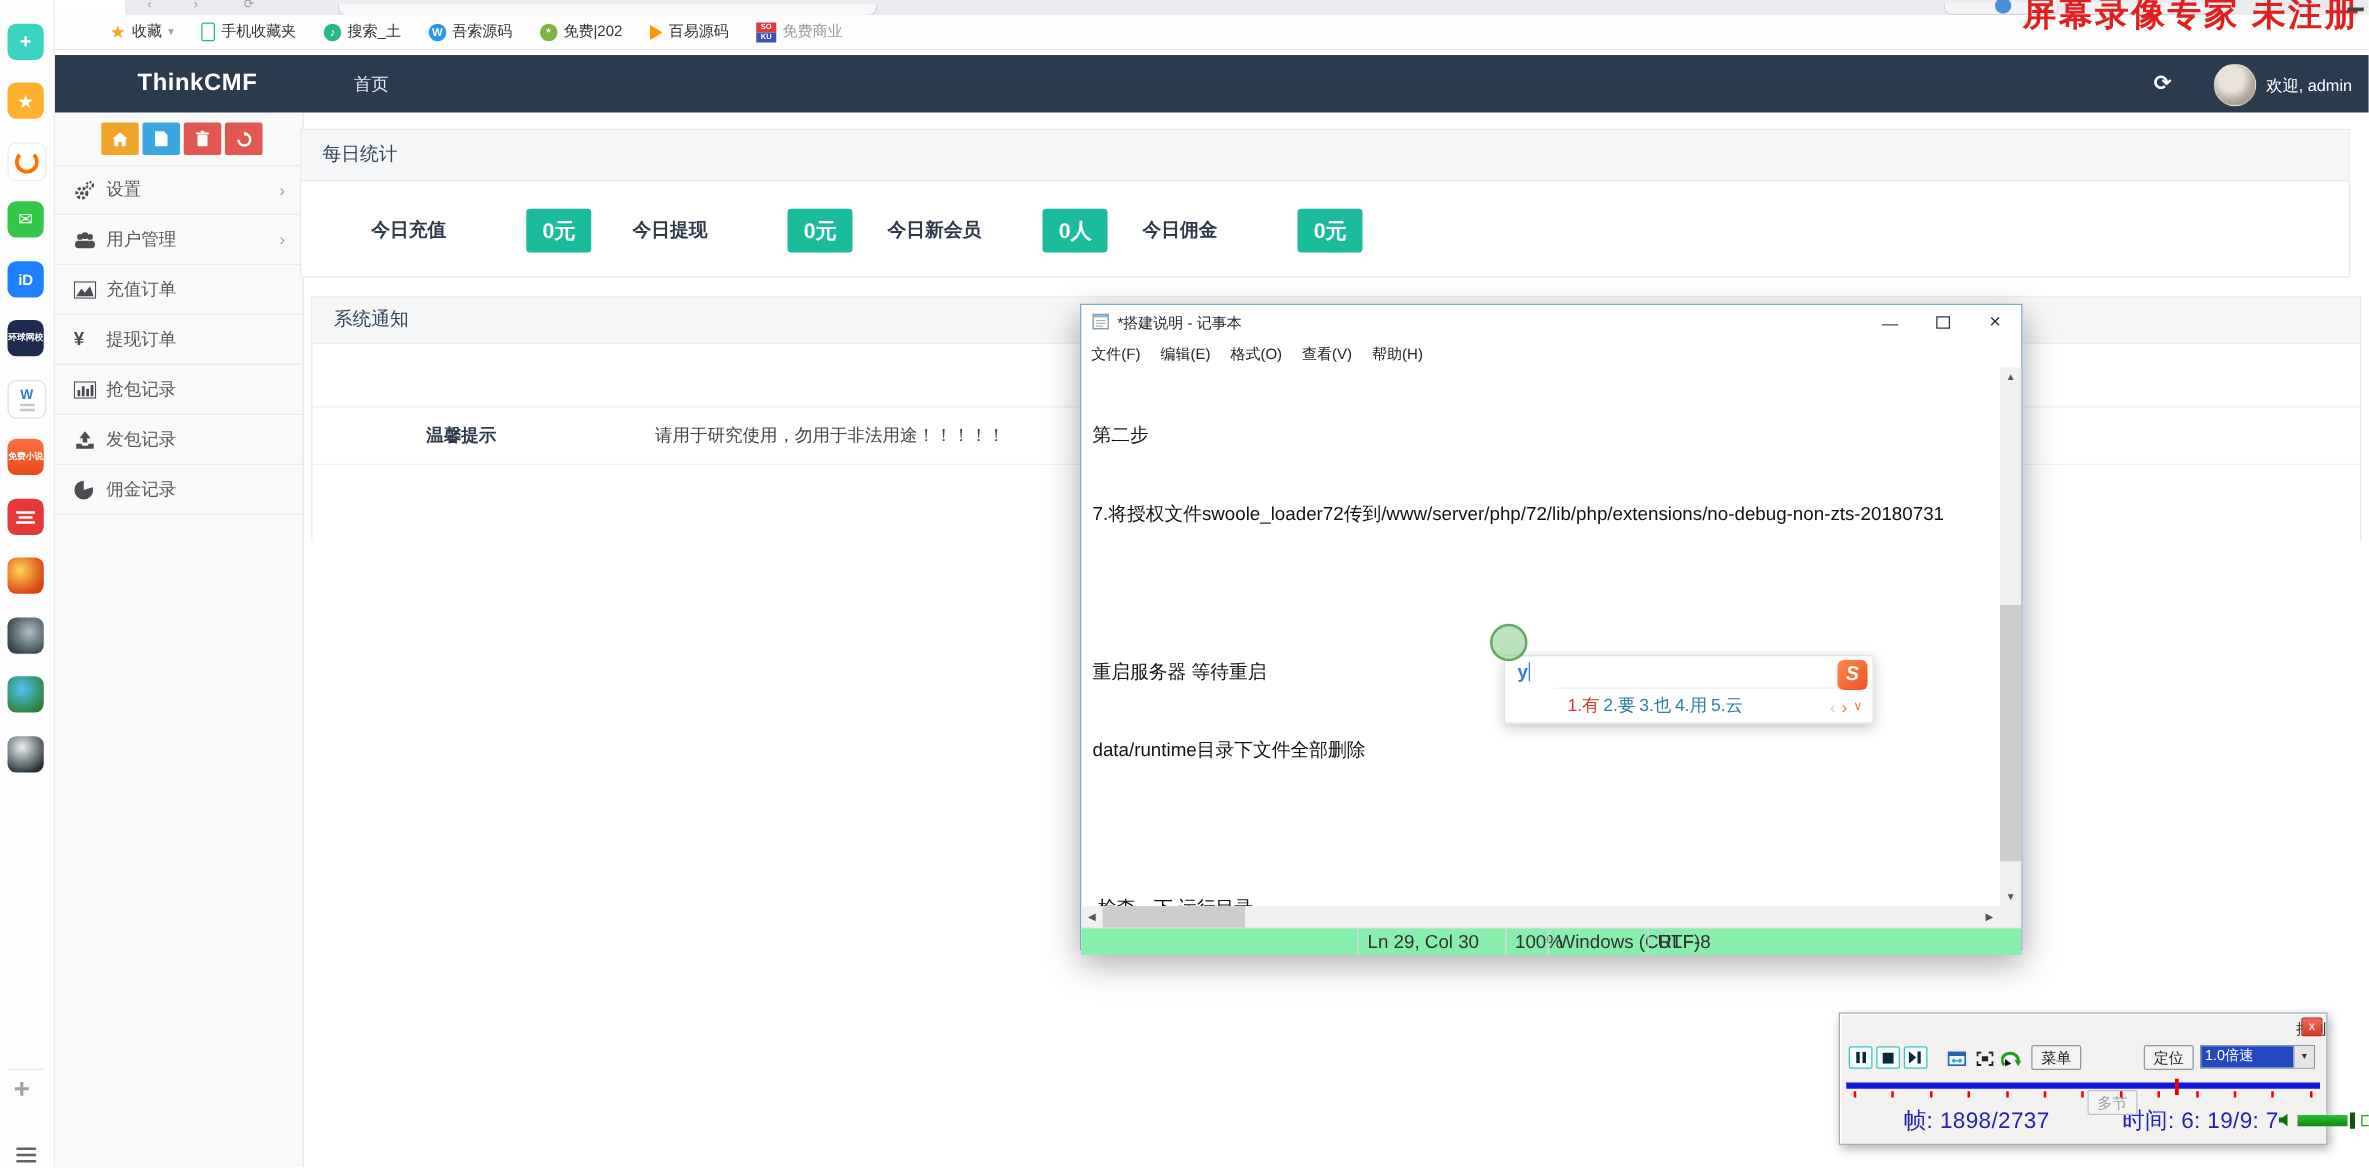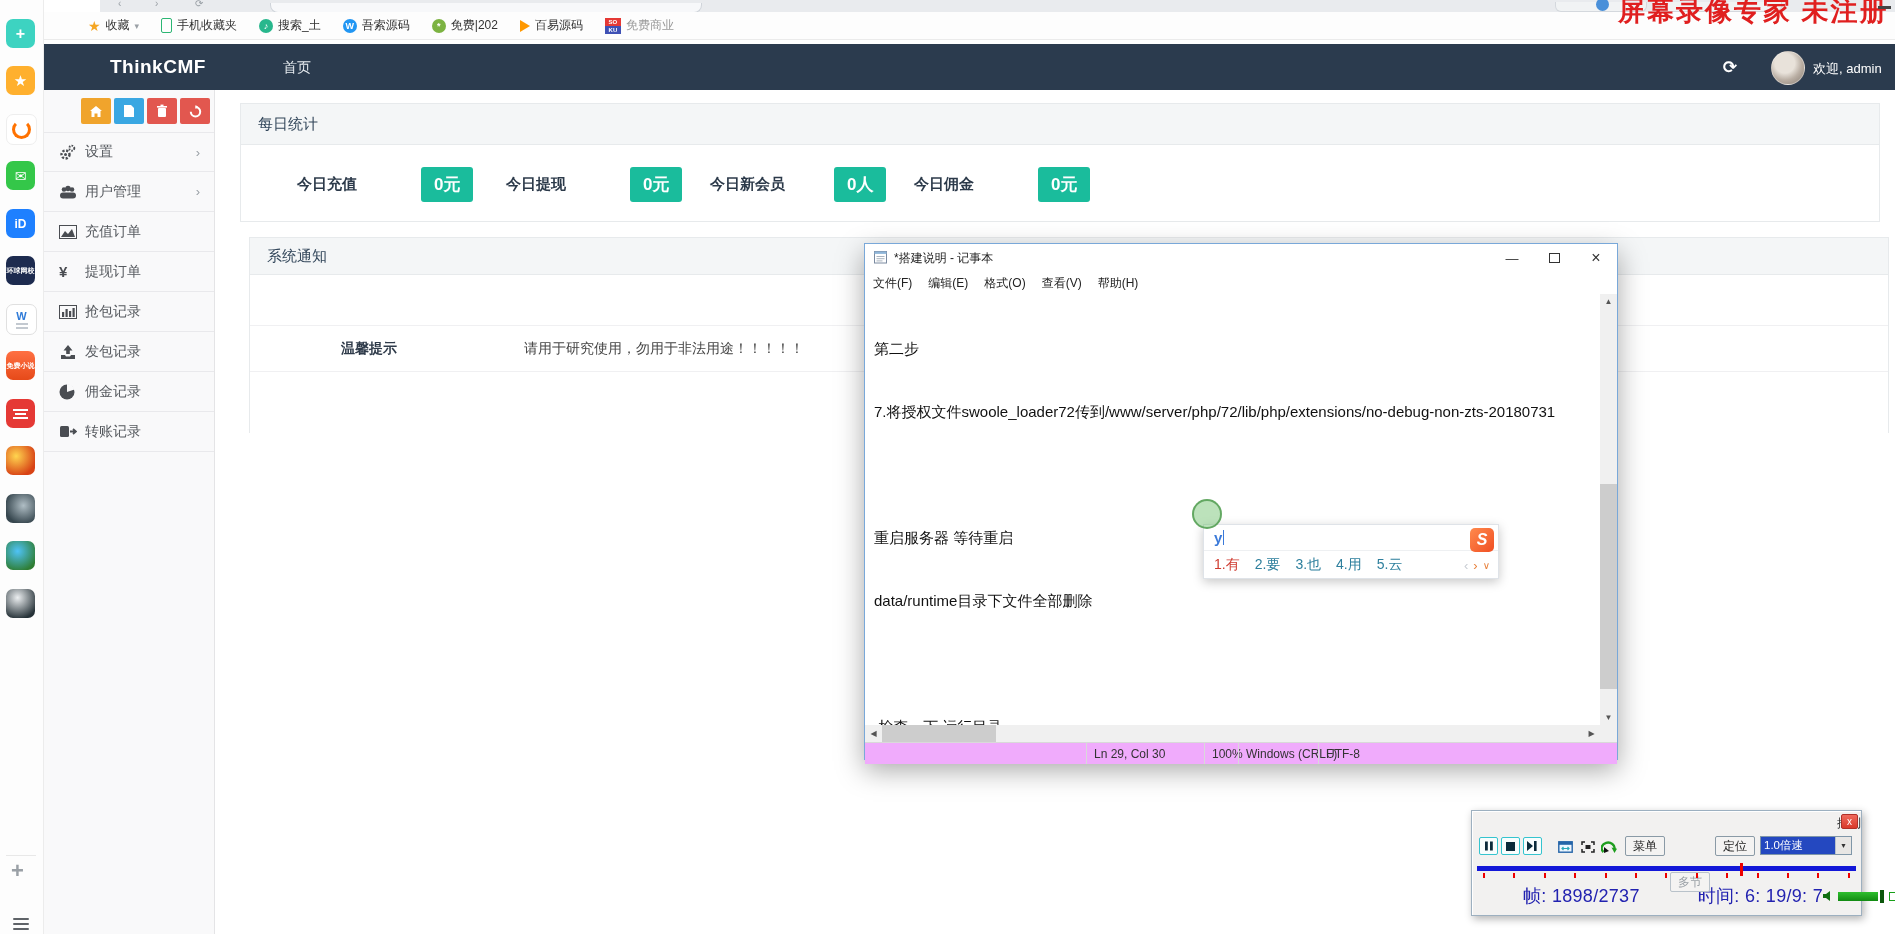--- a/index.html
+++ b/index.html
@@ -45,21 +45,21 @@
   
   #navbar{left:43px;top:44px;width:1852px;height:46px;background:#2b3b4e;z-index:4;}
   #brand{position:absolute;left:67px;top:12px;color:#fff;font-size:19px;font-weight:bold;letter-spacing:.5px;}
   #nav-home{position:absolute;left:240px;top:15px;color:#e7ecf0;font-size:14px;}
   #nav-refresh{position:absolute;left:1680px;top:13px;color:#fff;font-size:17px;font-weight:bold;}
   #nav-avatar{position:absolute;left:1728px;top:7px;width:32px;height:32px;border-radius:50%;
     background:radial-gradient(circle at 40% 35%,#e8e2da 0 35%,#b9aea3 60%,#857a70);border:1px solid rgba(255,255,255,.35);}
   #nav-user{position:absolute;left:1770px;top:16px;color:#fff;font-size:13px;}
 
   
-  #sidebar{left:43px;top:90px;width:172px;height:844px;background:#f9f9fa;border-right:1px solid #e4e4e6;box-sizing:border-box;}
+  #sidebar{left:43px;top:90px;width:200px;height:844px;background:#f9f9fa;border-right:1px solid #e4e4e6;box-sizing:border-box;}
   #side-toolbar{position:absolute;left:38px;top:8px;display:flex;gap:3px;}
   .tbtn{width:30px;height:26px;border-radius:2px;display:flex;align-items:center;justify-content:center;}
   .tbtn-home{background:#f0a42c;} .tbtn-file{background:#3aa7e2;} .tbtn-trash{background:#e2574f;} .tbtn-recycle{background:#e2574f;}
   #side-menu{position:absolute;left:0;top:42px;width:100%;}
   .mitem{height:40px;border-bottom:1px solid #e9e9ec;display:flex;align-items:center;padding-left:16px;box-sizing:border-box;color:#55595e;font-size:14px;cursor:default;}
   .mitem:first-child{border-top:1px solid #e9e9ec;}
   .mico{width:26px;display:flex;align-items:center;color:#4a4d52;font-weight:bold;font-size:15px;}
   .mchev{margin-left:auto;margin-right:14px;color:#9aa0a6;font-size:13px;}
 
   
@@ -88,30 +88,30 @@
   .np-menu{height:22px;display:flex;font-size:12px;color:#222;align-items:center;}
   .np-menu span{padding:2px 8px;}
   .np-body{position:relative;height:431px;}
   .np-text{position:absolute;left:0;top:0;right:17px;bottom:0;overflow:hidden;padding:2px 0 0 9px;font-size:15px;line-height:21px;color:#111;white-space:pre;}
   .np-line{height:21px;}
   .np-vscroll{position:absolute;right:0;top:0;width:17px;bottom:0;background:#f0f0f0;}
   .np-vthumb{position:absolute;left:0;top:190px;width:17px;height:205px;background:#cdcdcd;}
   .sarrow{position:absolute;color:#555;font-size:8px;width:17px;text-align:center;}
   .np-hscroll{position:relative;height:17px;background:#f0f0f0;}
   .np-hthumb{position:absolute;left:17px;top:0;width:114px;height:17px;background:#cdcdcd;}
-  .np-status{height:21px;background:#f0abfc;border-top:1px solid #d9d9d9;display:flex;align-items:center;font-size:12px;color:#333;}
+  .np-status{height:21px;background:#86efac;border-top:1px solid #d9d9d9;display:flex;align-items:center;font-size:15px;color:#333;}
   .np-seg{border-left:1px solid #d9d9d9;height:100%;display:flex;align-items:center;padding-left:7px;box-sizing:border-box;white-space:nowrap;}
   .seg0{width:221px;border-left:none;} .seg1{width:93px;} .seg2{width:34px;margin-left:25px;} .seg3{width:80px;} .seg4{flex:1;}
 
   
   #ime{left:1203px;top:524px;width:296px;height:55px;background:#fff;border:1px solid #dfe3e8;
     box-shadow:0 3px 10px rgba(0,0,0,.22);z-index:60;box-sizing:border-box;}
   .ime-row1{height:25px;display:flex;align-items:center;padding-left:10px;font-size:15px;color:#3b7ad9;font-weight:bold;}
   .ime-caret{width:1px;height:15px;background:#3b7ad9;margin-left:1px;}
-  .ime-row2{border-top:1px solid #eef0f2;height:28px;display:flex;align-items:center;padding:0 8px 0 10px;font-size:14px;gap:15px;}
+  .ime-row2{border-top:1px solid #eef0f2;height:28px;display:flex;align-items:center;padding:0 8px 0 10px;font-size:14px;gap:3px;margin-left:40px;}
   .cand-first{color:#cf3a2f;}
   .cand{color:#2d7f9d;}
   .ime-pg{margin-left:auto;display:flex;gap:5px;align-items:center;font-size:13px;}
   .pg-prev{color:#c9ced4;} .pg-next{color:#e8813c;} .pg-down{color:#e8813c;font-size:10px;}
   #sogou-logo{position:absolute;right:4px;top:3px;width:24px;height:24px;border-radius:5px;
     background:linear-gradient(135deg,#ff8a4d,#f04f23);color:#fff;font-weight:bold;font-size:16px;
     display:flex;align-items:center;justify-content:center;font-style:italic;}
   #cursor-ring{left:1192px;top:499px;width:26px;height:26px;border-radius:50%;
     background:rgba(106,190,105,.45);border:2px solid rgba(70,150,70,.75);z-index:65;}
 
@@ -327,29 +327,20 @@
     </div>
     <div class="mitem">
       <span class="mico">
           <svg width="16" height="16">
             <circle cx="8" cy="8" r="7.5" fill="#4a4d52"></circle>
             <path d="M8 8 L8 0 A8 8 0 0 1 15.5 5.5 Z" fill="#f9f9fa"></path>
           </svg>
         </span>
       <span>佣金记录</span>
     </div>
-    <div class="mitem">
-      <span class="mico">
-          <svg width="18" height="15">
-            <rect x="1" y="2" width="9" height="11" rx="1.5" fill="#4a4d52"></rect>
-            <path d="M11 7.5 H16 M14 5 L17 7.5 L14 10" stroke="#4a4d52" fill="none" stroke-width="1.8"></path>
-          </svg>
-        </span>
-      <span>转账记录</span>
-    </div>
   </div>
 </div>
 
 <div class="panel" id="panel-stats">
   <div class="phead">每日统计</div>
   <div id="stats-body">
     <div class="stat" style="left:56px">
       <span class="lbl">今日充值</span>
       <span class="badge">0元</span>
     </div>

